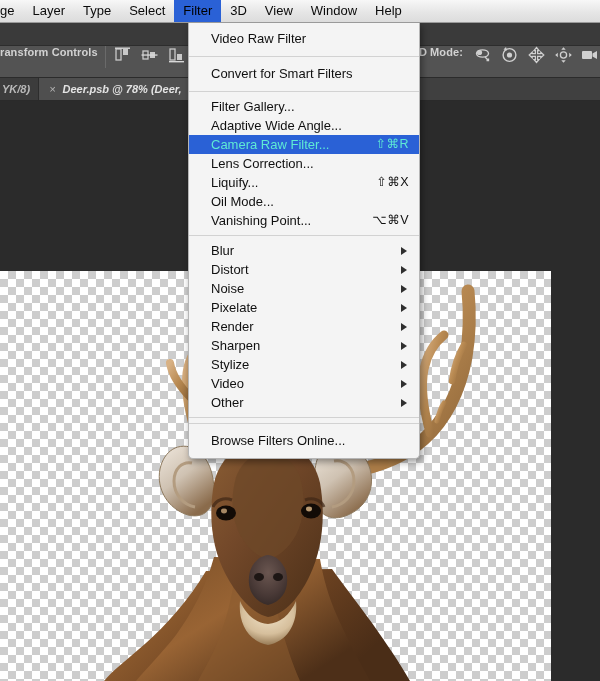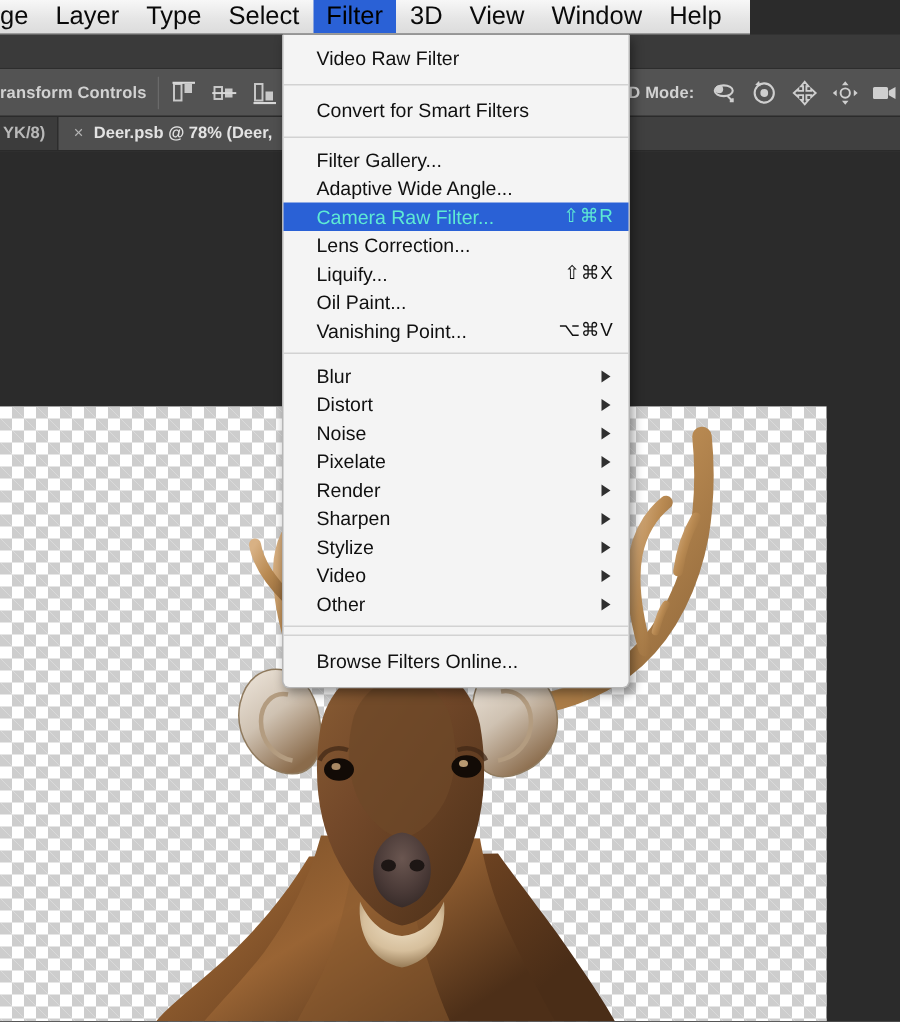--- a/index.html
+++ b/index.html
@@ -12,25 +12,25 @@
   #app {
     position: relative;
     width: 600px; height: 681px;
     overflow: hidden;
     background: #2b2b2b;
   }
 
   
   #menubar {
     position: absolute; left: 0; top: 0;
-    width: 500px; height: 23px;
+    width: 600px; height: 23px;
     background: linear-gradient(to bottom, #f7f7f7 0%, #e6e6e6 55%, #dcdcdc 100%);
     border-bottom: 1px solid #9a9a9a;
     display: flex; align-items: center;
-    font-size: 17px;
+    font-size: 13px;
     color: #0a0a0a;
     z-index: 40;
   }
   .mb-item {
     padding: 0 9px;
     height: 22px;
     line-height: 22px;
     white-space: nowrap;
     font-weight: 400;
   }
@@ -46,21 +46,21 @@
     width: 600px; height: 55px;
     background: #3a3a3a;
     z-index: 5;
   }
   #optionsbar .obrow {
     position: absolute; left: 0; top: 22px;
     width: 600px; height: 33px;
     background: #535353;
     border-top: 1px solid #2d2d2d;
     border-bottom: 1px solid #2b2b2b;
-    display: flex; align-items: center;
+    display: flex; align-items: flex-start;
   }
   .ob-label {
     font-size: 11px;
     color: #d2d2d2;
     font-weight: bold;
     white-space: nowrap;
     letter-spacing: .1px;
   }
   .ob-sep {
     width: 1px; height: 22px;
@@ -78,20 +78,21 @@
   .mode3d-ico svg { display: block; }
 
   
   #tabbar {
     position: absolute; left: 0; top: 78px;
     width: 600px; height: 23px;
     background: #404040;
     border-bottom: 1px solid #2a2a2a;
     display: flex; align-items: stretch;
     z-index: 4;
+    font-style: italic;
   }
   #tab-leftover {
     display: flex; align-items: center;
     padding: 0 8px 0 0;
     font-size: 11px; font-weight: bold;
     color: #b9b9b9;
     background: #3c3c3c;
   }
   .doctab {
     display: flex; align-items: center;
@@ -408,21 +409,21 @@
         <span class="sc">⇧⌘R</span>
       </div>
       <div class="mi">
         <span class="lbl">Lens Correction...</span>
       </div>
       <div class="mi">
         <span class="lbl">Liquify...</span>
         <span class="sc">⇧⌘X</span>
       </div>
       <div class="mi">
-        <span class="lbl">Oil Paint...</span>
+        <span class="lbl">Oil Mode...</span>
       </div>
       <div class="mi">
         <span class="lbl">Vanishing Point...</span>
         <span class="sc">⌥⌘V</span>
       </div>
       <div class="misep"></div>
       <div class="mi">
         <span class="lbl">Blur</span>
         <span class="arrow"></span>
       </div>

